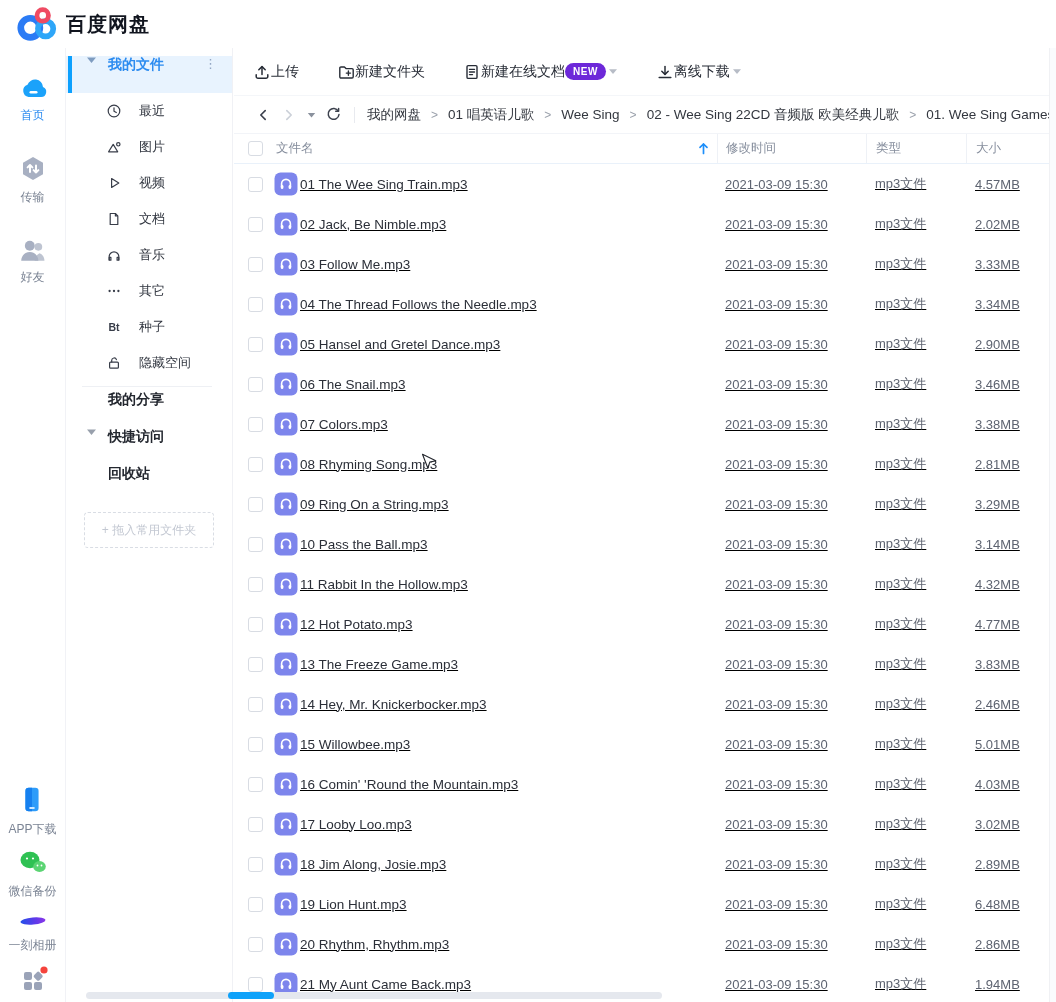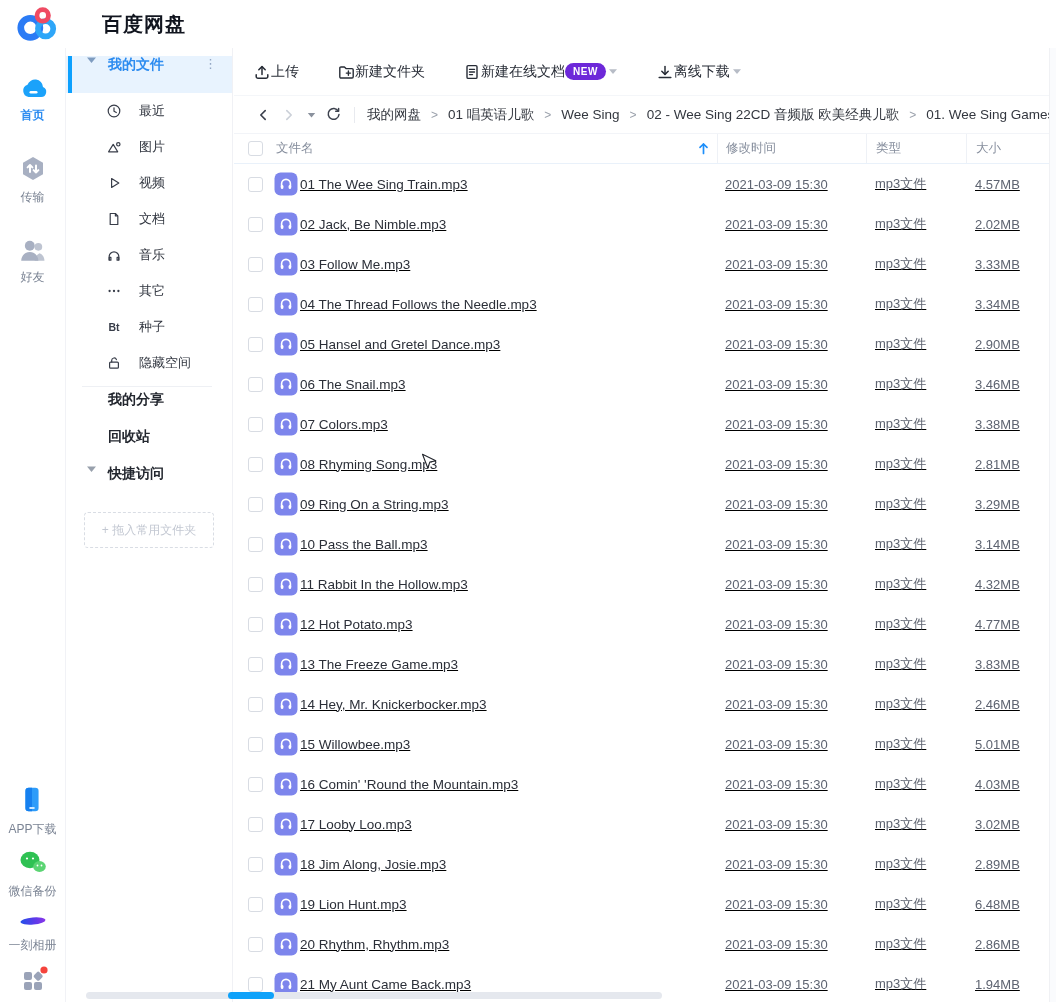--- a/index.html
+++ b/index.html
@@ -3,31 +3,31 @@
 <meta charset="utf-8">
 <style>
   * { margin:0; padding:0; box-sizing:border-box; }
   html,body { width:1056px; height:1002px; overflow:hidden; background:#fff;
     font-family:"Liberation Sans","DejaVu Sans",sans-serif; }
 
   
   .topbar { position:fixed; top:0; left:0; right:0; height:48px; background:#fff;
     display:flex; align-items:center; padding-left:16px; z-index:5; }
   .logo { display:flex; align-items:center; gap:8px; }
-  .app-title { font-size:20px; font-weight:700; color:#11151f; letter-spacing:1px;margin-left:36px; }
+  .app-title { font-size:20px; font-weight:700; color:#11151f; letter-spacing:1px; }
 
   
   .rail { position:fixed; top:48px; left:0; bottom:0; width:66px; background:#fff;
     border-right:1px solid #f1f2f6; overflow:hidden; }
   .rail-top { display:flex; flex-direction:column; align-items:center; padding-top:24px; gap:30px; }
   .rail-bottom { position:absolute; bottom:-16px; left:0; width:100%;
     display:flex; flex-direction:column; align-items:center; gap:10px; }
   .rail-item { display:flex; flex-direction:column; align-items:center; gap:5px; cursor:pointer; }
   .rail-item .rlabel { font-size:12px; color:#7b8494; white-space:nowrap; }
-  .rail-item.active .rlabel { color:#2d8cf0; font-weight:700; }
+  .rail-item.active .rlabel { color:#2d8cf0; font-weight:400; }
 
   
   .sidebar { position:fixed; top:48px; left:66px; bottom:0; width:167px; background:#fff;
     border-right:1px solid #f0f1f5; overflow:hidden; }
   .side-parent { height:37px; display:flex; align-items:flex-start; padding-left:20px;
     font-size:14px; font-weight:700; color:#23272f; cursor:pointer; position:relative; }
   .side-parent.selected { background:#e8f3fe; color:#2d8cf0; }
   .side-parent.selected::before { content:""; position:absolute; left:2px; top:0; bottom:0;
     width:4px; background:#0ca0fe; }
   .side-parent .caret { width:14px; margin-right:8px; display:flex; }
@@ -250,30 +250,30 @@
     <span>隐藏空间</span>
   </div>
 
   <div class="side-divider"></div>
 
   <div class="side-parent">
     <span style="width:22px"></span>
     <span>我的分享</span>
   </div>
   <div class="side-parent">
-    <span style="width:22px"></span>
-    <span>回收站</span>
-  </div>
-  <div class="side-parent">
     <span class="caret">
       <svg width="11" height="8" viewBox="0 0 11 8">
           <path d="M1 1.5h9L5.5 7z" fill="#98a0ac"></path>
         </svg>
     </span>
     <span>快捷访问</span>
+  </div>
+  <div class="side-parent">
+    <span style="width:22px"></span>
+    <span>回收站</span>
   </div>
 
   <div class="drop-zone">
     <span>+ 拖入常用文件夹</span>
   </div>
 </aside>
 
 <main class="main">
 
   <div class="toolbar">

